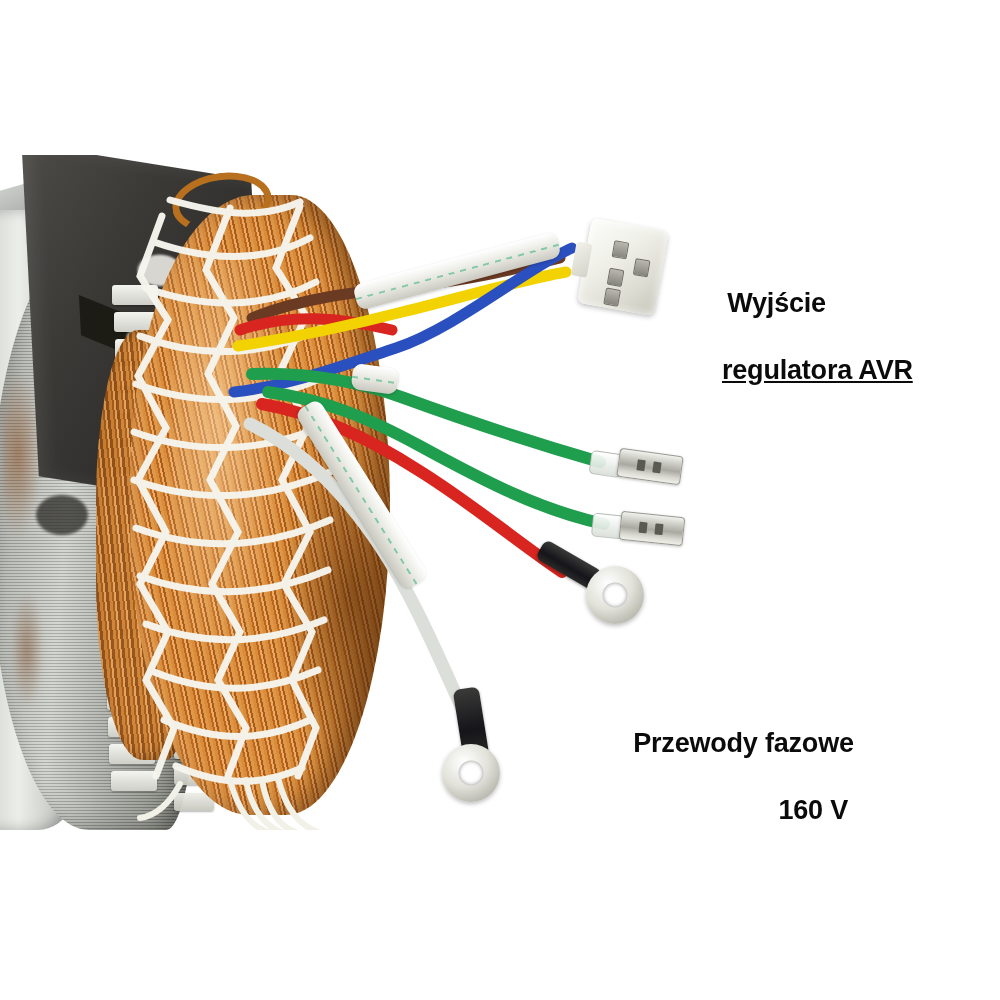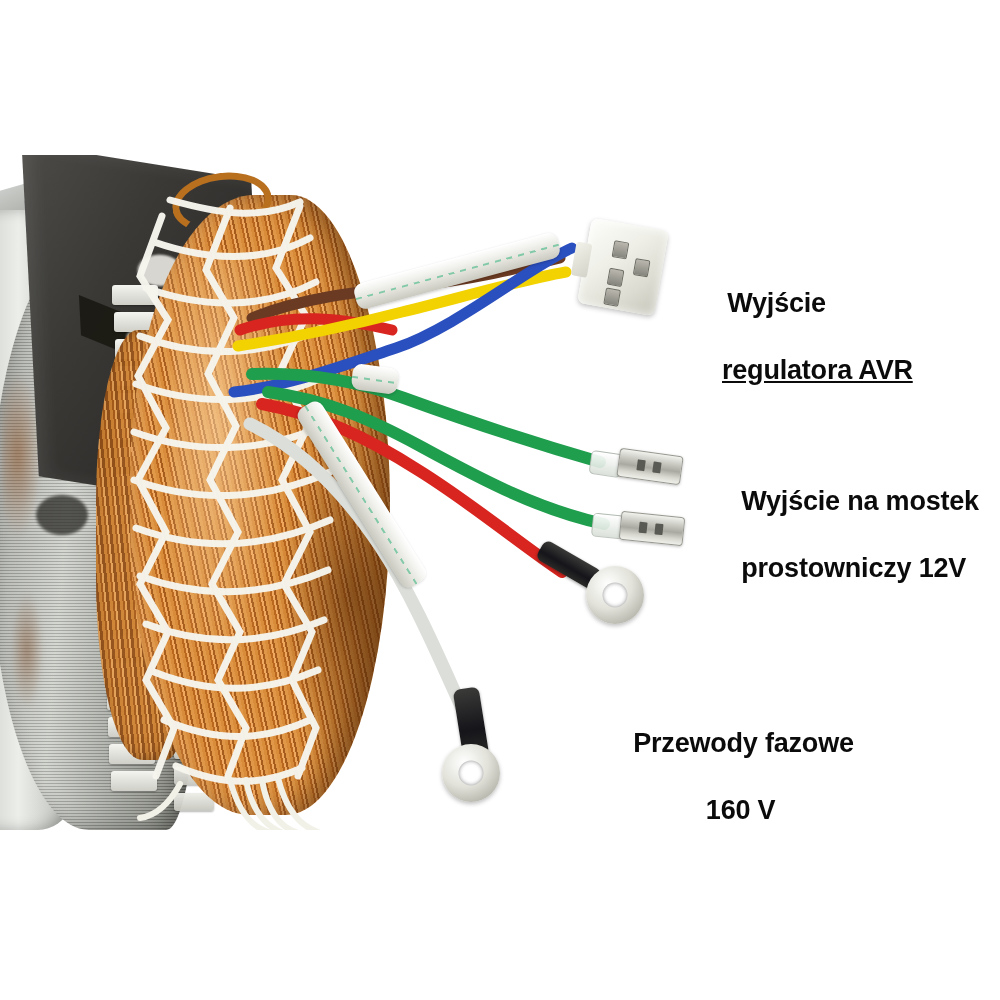--- a/index.html
+++ b/index.html
@@ -184,21 +184,21 @@
     position:absolute;
     font-weight:bold;
     color:#0b0b0b;
     line-height:1.24;
     letter-spacing:-0.2px;
     white-space:pre;
   }
   #label-avr{left:698px;top:254px;font-size:27px;}
   #label-avr .l2{padding-left:24px;display:block;text-decoration:underline;}
   #label-bridge{left:712px;top:452px;font-size:27px;}
-  #label-phase{left:604px;top:694px;font-size:27px;text-align:center;width:244px;}
+  #label-phase{left:604px;top:694px;font-size:27px;text-align:right;width:244px;}
 </style>
 </head>
 <body>
 
 <div id="stage">
 
   <div class="photo">
     <div class="photo-inner">
 
       <div class="shaft-top"></div>
@@ -361,23 +361,19 @@
   <div class="shrink" style="left:458px;top:688px;width:26px;height:70px;transform:rotate(-9deg);"></div>
   <div class="ring" style="left:442px;top:744px;">
     <div class="ring-hole"></div>
   </div>
 
   <div class="label" id="label-avr">
     <span>Wyjście</span>
     <span class="l2">regulatora AVR</span>
   </div>
 
-  <div class="label" id="label-bridge">
-    <span>Wyjście na mostek</span><br>
-    <span>prostowniczy 12V</span>
-  </div>
 
   <div class="label" id="label-phase">
     <span>Przewody fazowe</span><br>
     <span>160 V</span>
   </div>
 
 </div>
 
 </body></html>

